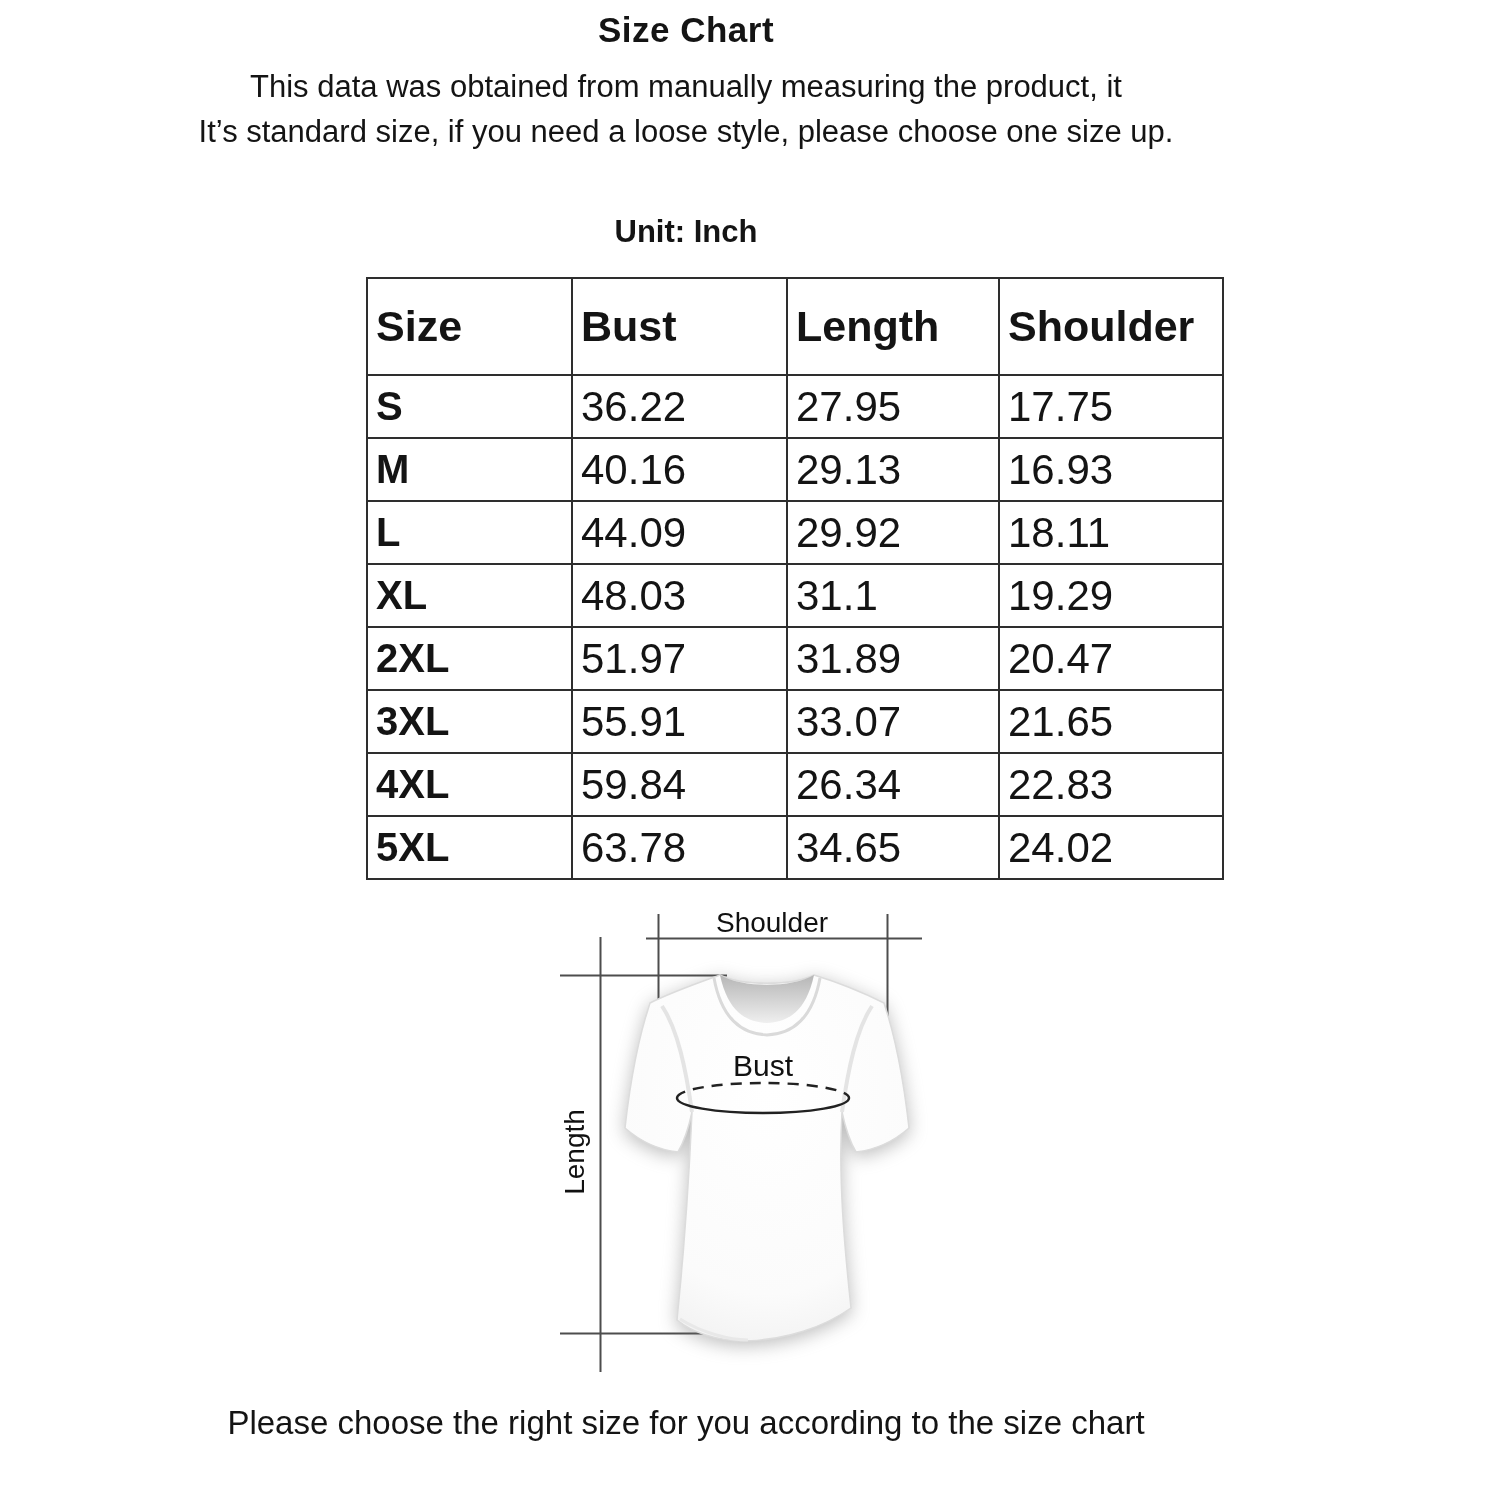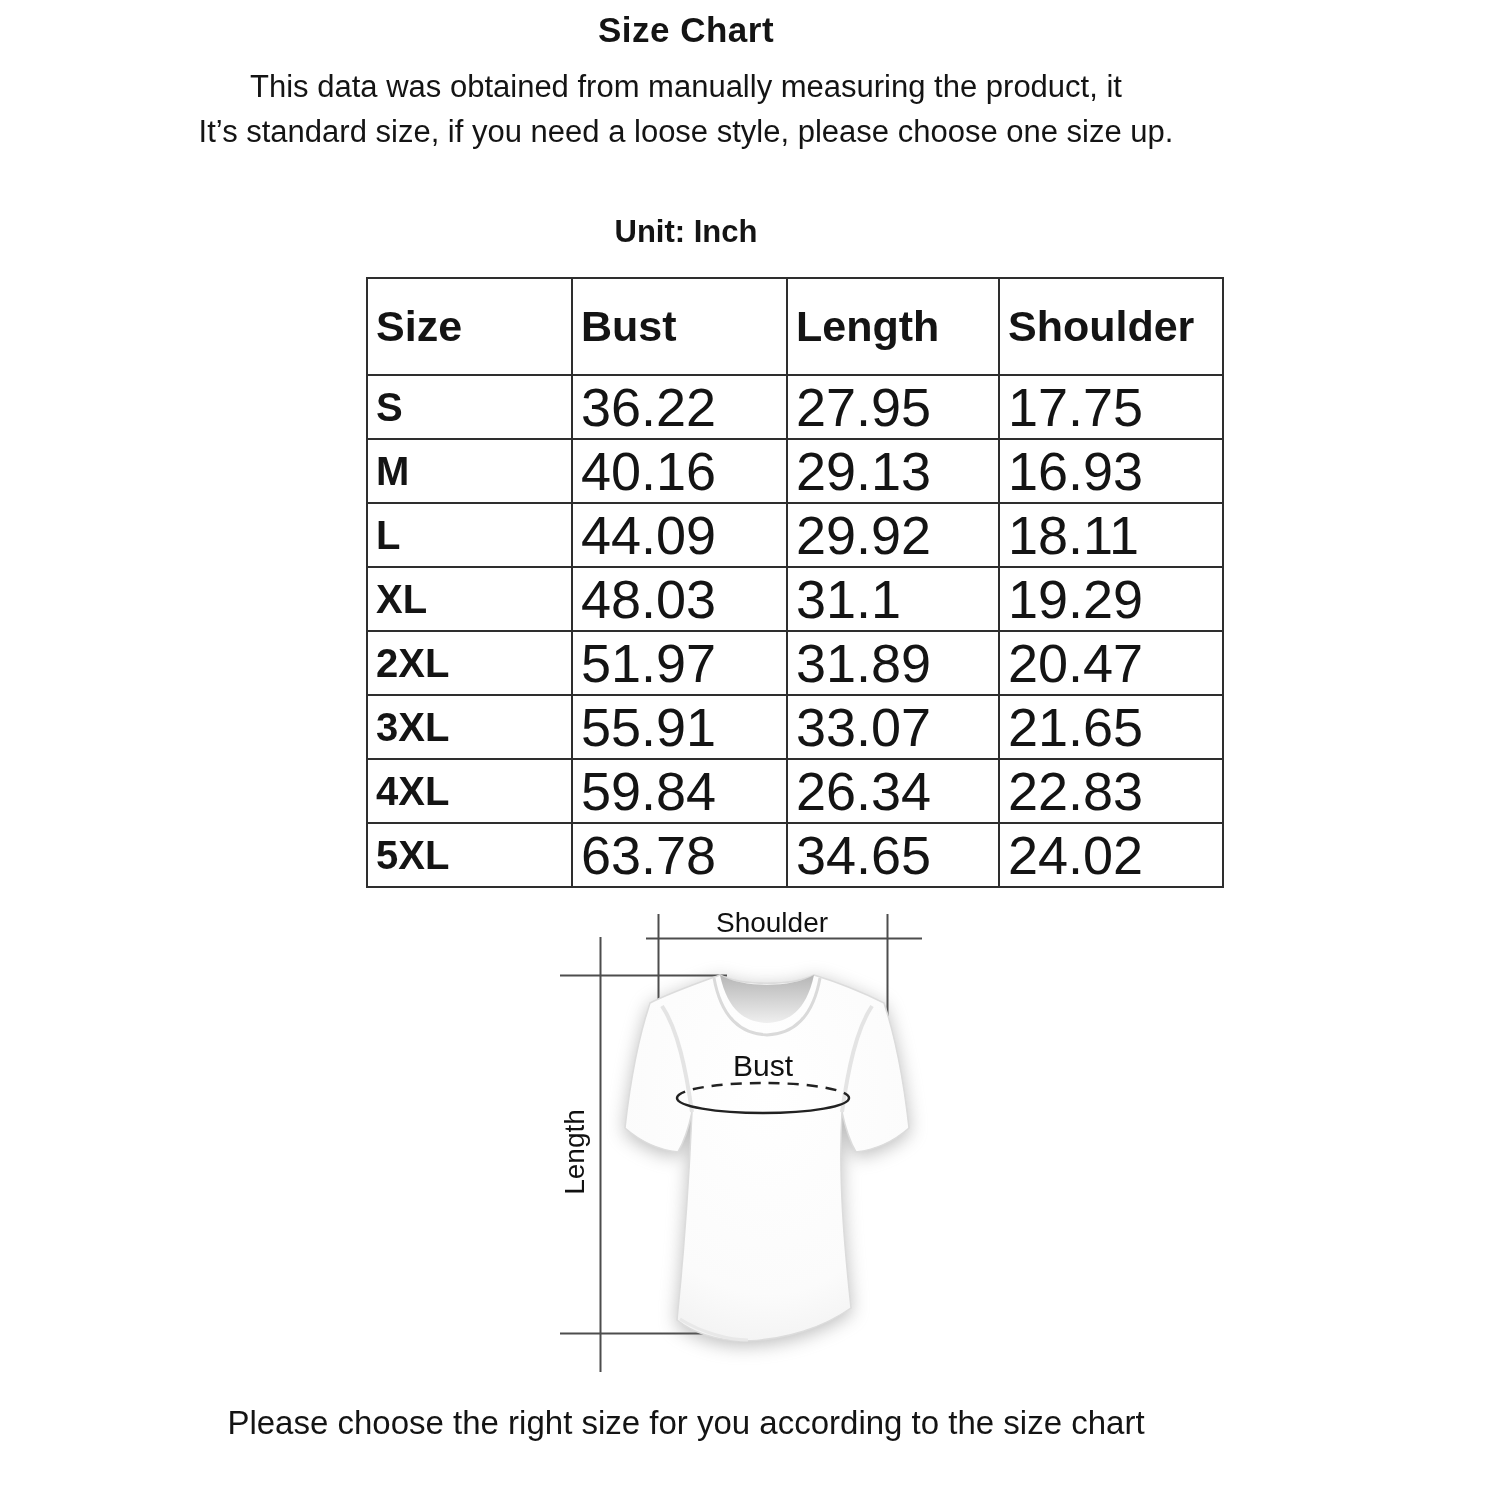--- a/index.html
+++ b/index.html
@@ -16,21 +16,21 @@
     position:absolute;top:277px;left:330px;width:856px;
     border-collapse:collapse;table-layout:fixed;
     border:2px solid #2e2e2e;
     margin-left:36px;
   }
   table.size-table th,table.size-table td{
     border:2px solid #2e2e2e;text-align:left;vertical-align:middle;
     padding:0 0 0 8px;overflow:hidden;white-space:nowrap;
   }
   table.size-table th{height:95px;font-size:43px;font-weight:bold;letter-spacing:0;}
-  table.size-table td{height:61px;font-size:54px;font-weight:400;}
+  table.size-table td{height:61px;font-size:42px;font-weight:400;}
   table.size-table td.size-cell{font-weight:bold;font-size:40px;}
   .diagram{position:absolute;top:890px;left:540px;width:620px;height:500px;}
   .footer{top:1400px;font-size:33px;line-height:46px;font-weight:400;}
   .dim{stroke:#4d4d4d;stroke-width:2;fill:none;}
   .diag-label{font-family:"Liberation Sans",sans-serif;fill:#111111;}
 </style>
 </head>
 <body>
 
 <div class="center-text title">Size Chart</div>

